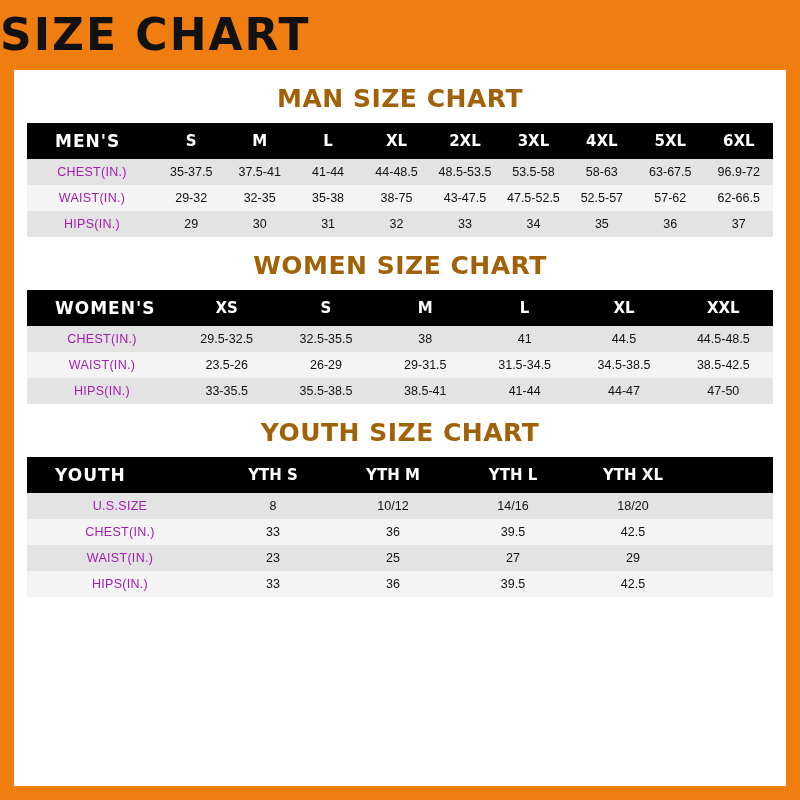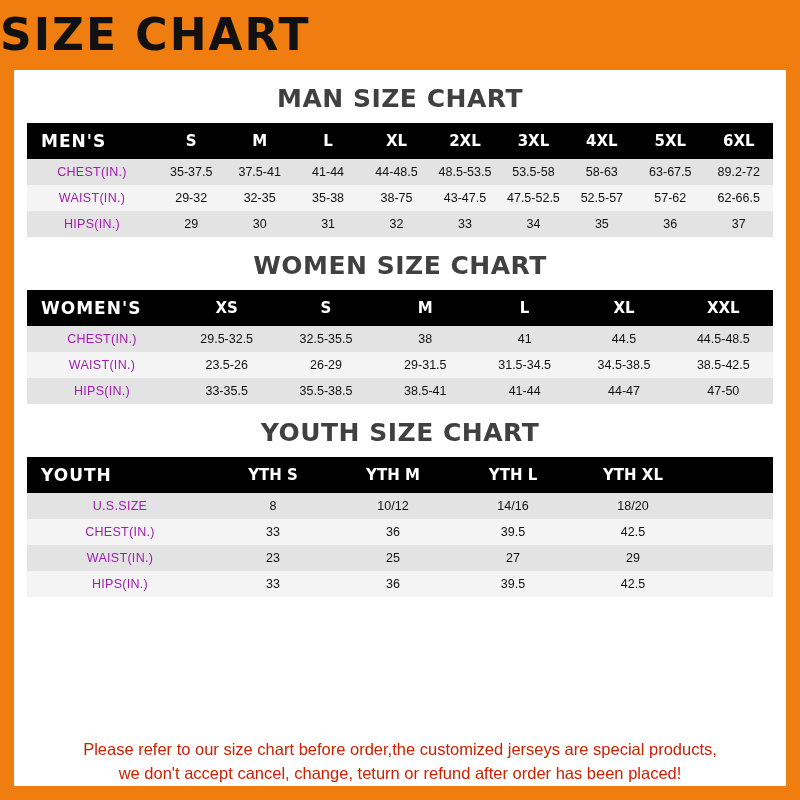--- a/index.html
+++ b/index.html
@@ -54,21 +54,21 @@
     box-sizing: border-box;
   }
   .section {
     margin-top: 14px;
   }
   .section-title {
     text-align: center;
     font-family: "DejaVu Sans", sans-serif;
     font-weight: bold;
     font-size: 25px;
-    color: #404040;
+    color: #a16207;
     letter-spacing: 0.5px;
     margin: 6px 0 10px 0;
   }
   table.size-table {
     border-collapse: collapse;
     width: 746px;
     margin: 0 auto;
     table-layout: fixed;
   }
   table.size-table th,
@@ -84,21 +84,21 @@
   table.size-table thead th {
     background: #000000;
     color: #ffffff;
     height: 36px;
     font-size: 15px;
     font-weight: bold;
     font-family: "DejaVu Sans", sans-serif;
   }
   table.size-table thead th.corner {
     text-align: left;
-    padding-left: 14px;
+    padding-left: 28px;
     font-size: 17px;
     letter-spacing: 1px;
   }
   table.size-table tbody tr.row-a td {
     background: #e3e3e3;
   }
   table.size-table tbody tr.row-b td {
     background: #f4f4f4;
   }
   table.size-table tbody td.rowlabel {
@@ -173,21 +173,21 @@
           <tr class="row-a">
             <td class="rowlabel">CHEST(IN.)</td>
             <td>35-37.5</td>
             <td>37.5-41</td>
             <td>41-44</td>
             <td>44-48.5</td>
             <td>48.5-53.5</td>
             <td>53.5-58</td>
             <td>58-63</td>
             <td>63-67.5</td>
-            <td>89.2-72</td>
+            <td>96.9-72</td>
           </tr>
           <tr class="row-b">
             <td class="rowlabel">WAIST(IN.)</td>
             <td>29-32</td>
             <td>32-35</td>
             <td>35-38</td>
             <td>38-75</td>
             <td>43-47.5</td>
             <td>47.5-52.5</td>
             <td>52.5-57</td>
@@ -310,20 +310,16 @@
             <td>39.5</td>
             <td>42.5</td>
             <td></td>
           </tr>
         </tbody>
       </table>
     </div>
 
   </div>
 
-  <div class="footer-note">
-    <div>Please refer to our size chart before order,the customized jerseys are special products,</div>
-    <div>we don't accept cancel, change, teturn or refund after order has been placed!</div>
-  </div>
 
   <div class="bottom-band"></div>
 
 </div>
 
 </body></html>

